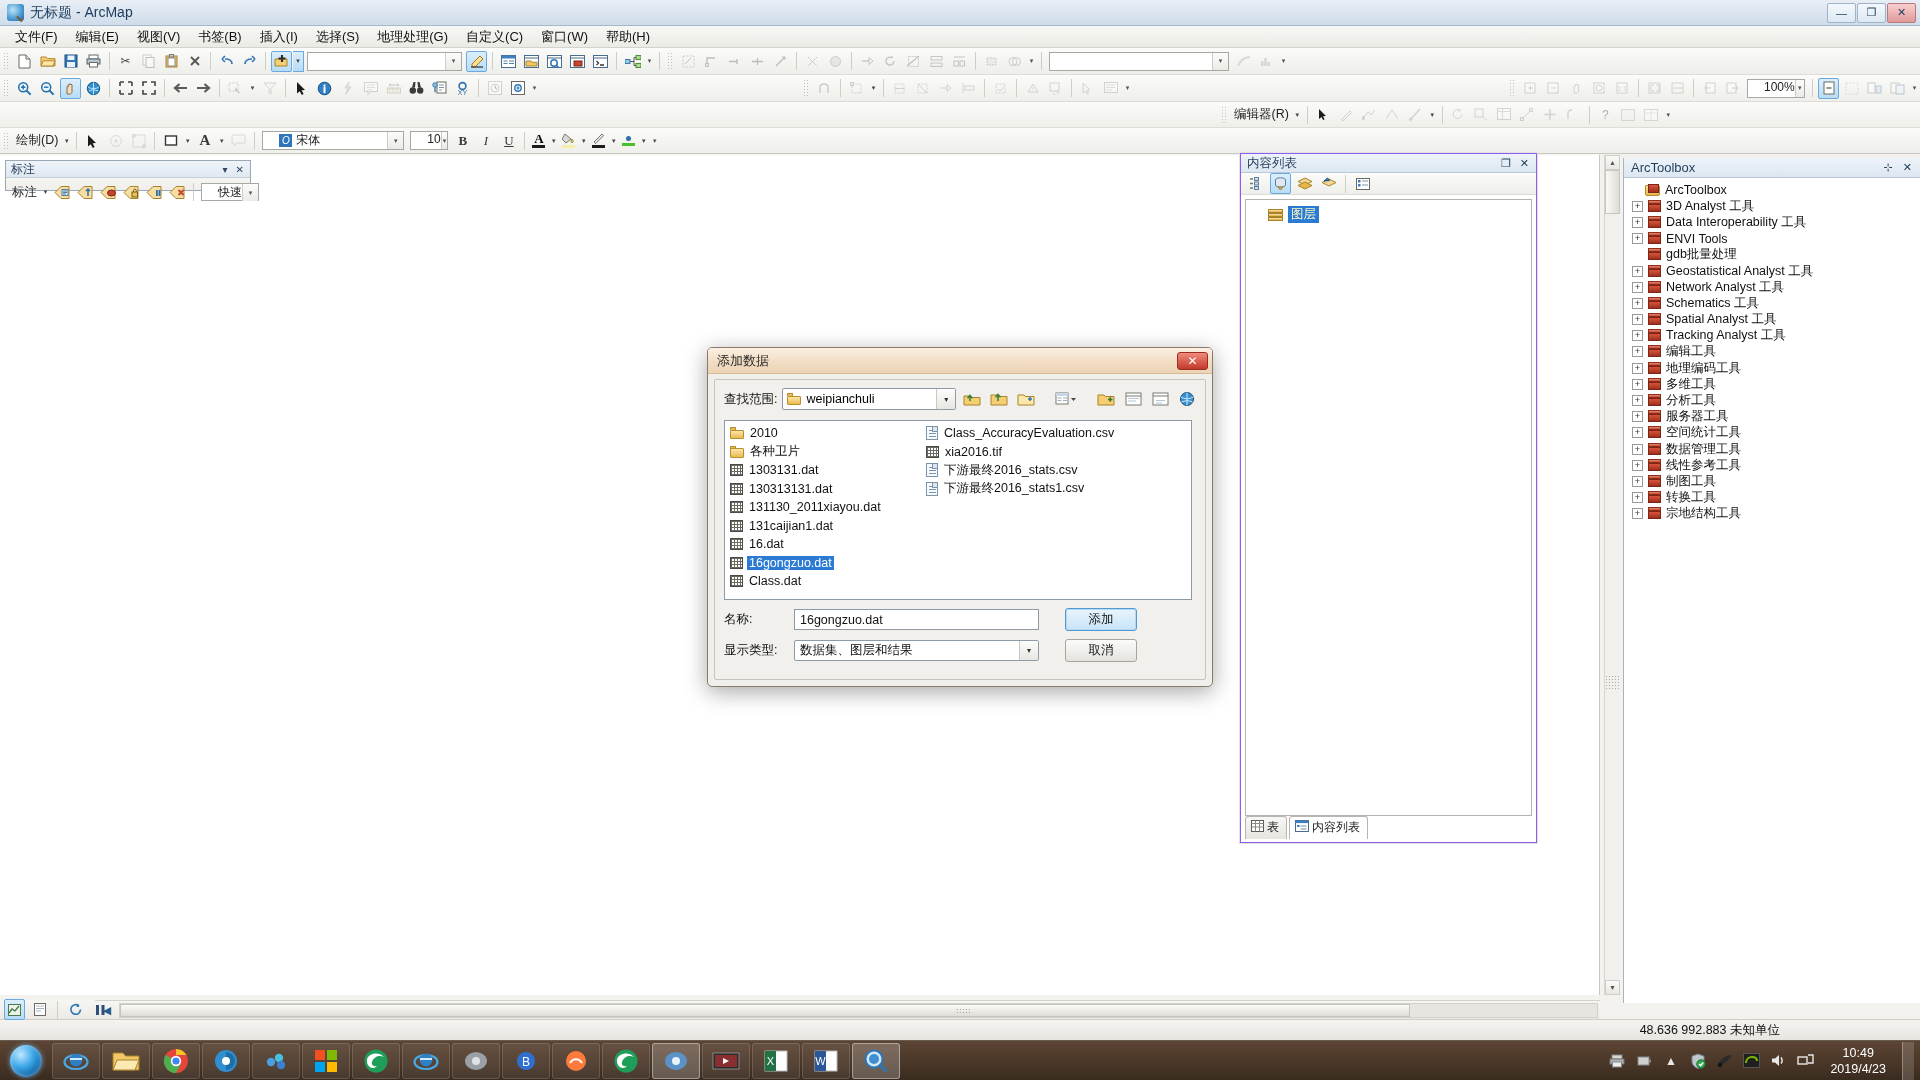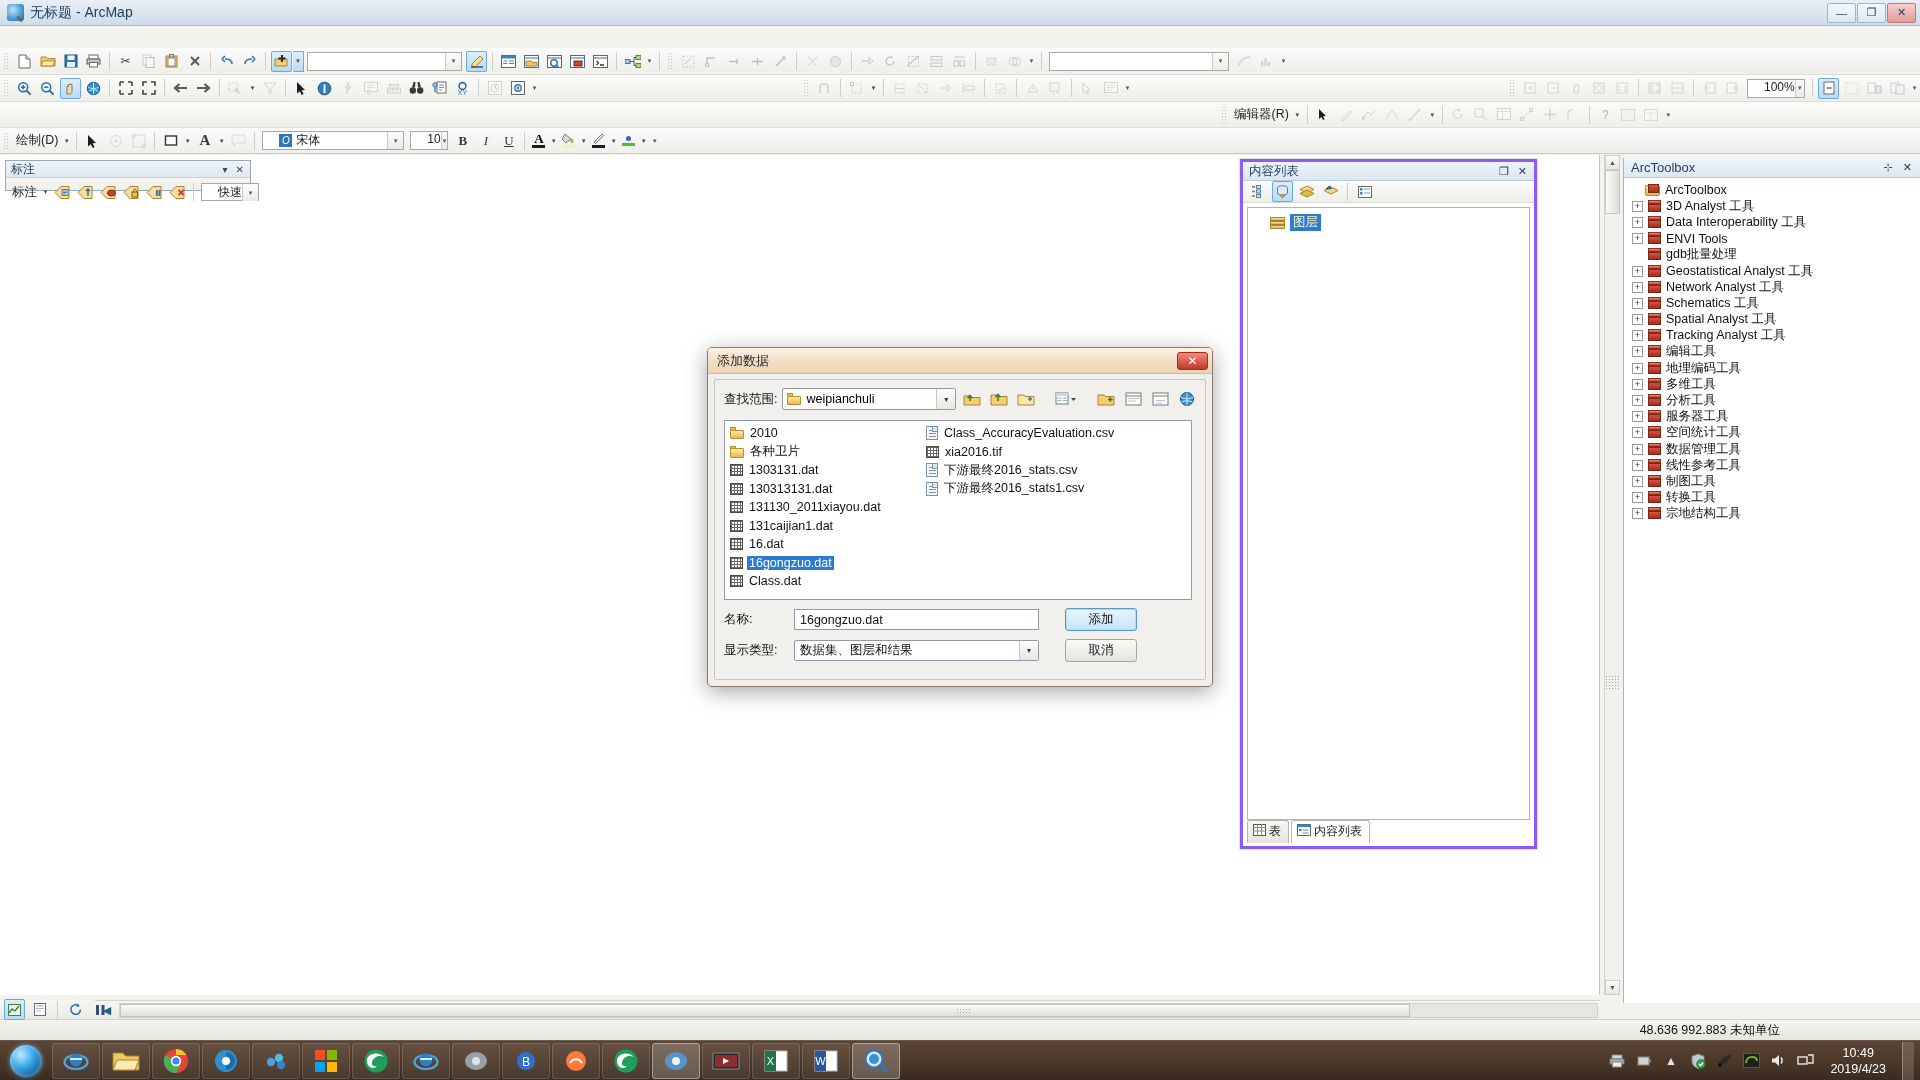--- a/index.html
+++ b/index.html
@@ -157,22 +157,22 @@
   .h-center-grip { position:absolute; left:836px; top:4px; width:14px; height:7px;
     background-image: radial-gradient(#a9a7a1 40%, transparent 41%); background-size:3px 3px; }
 
   
   .mini-tb { position:absolute; left:0; top:1000px; width:95px; height:19px;
     display:flex; align-items:center; gap:2px; padding-left:3px;
     background: linear-gradient(to bottom,#f6f6f3,#eceae5); z-index: 4;}
 
   
   .toc {
-    position: absolute; left: 1240px; top: 159px; width: 297px; height: 690px;
-    background: #fff; border: 3px solid #8b5cf6;
+    position: absolute; left: 1240px; top: 153px; width: 297px; height: 690px;
+    background: #fff; border: 1px solid #8b5cf6;
     box-shadow: 0 0 0 1px #e4e2dc;
   }
   .toc-title {
     height: 19px; display: flex; align-items: center; padding-left: 6px;
     font-size: 12.5px; color: #1f3d5c;
     background: linear-gradient(to bottom,#eef3f9,#dce7f1);
     border-bottom: 1px solid #b9c7d6;
   }
   .toc-title .ctrls { margin-left: auto; display:flex; gap:9px; padding-right:7px; color:#24425f; font-size:11px; }
   .toc-tools {
@@ -369,20 +369,32 @@
   <div class="titlebar">
     <div class="tb-icon"></div>
     <div class="tb-title">无标题 - ArcMap</div>
     <div class="tb-buttons">
       <div class="tb-btn">—</div>
       <div class="tb-btn">❐</div>
       <div class="tb-btn close">✕</div>
     </div>
   </div>
 
+  <div class="menubar">
+    <div class="menu-item">文件(F)</div>
+    <div class="menu-item">编辑(E)</div>
+    <div class="menu-item">视图(V)</div>
+    <div class="menu-item">书签(B)</div>
+    <div class="menu-item">插入(I)</div>
+    <div class="menu-item">选择(S)</div>
+    <div class="menu-item">地理处理(G)</div>
+    <div class="menu-item">自定义(C)</div>
+    <div class="menu-item">窗口(W)</div>
+    <div class="menu-item">帮助(H)</div>
+  </div>
 
   <div class="tbrow r1">
     <div class="grip"></div>
     <div class="btn">
       <svg width="15" height="15" viewBox="0 0 15 15">
           <path d="M2 1h7l4 4v9H2z" fill="#fff" stroke="#6a6a62"></path>
           <path d="M9 1v4h4" fill="#dfe6ee" stroke="#6a6a62"></path>
         </svg>
     </div>
     <div class="btn">

